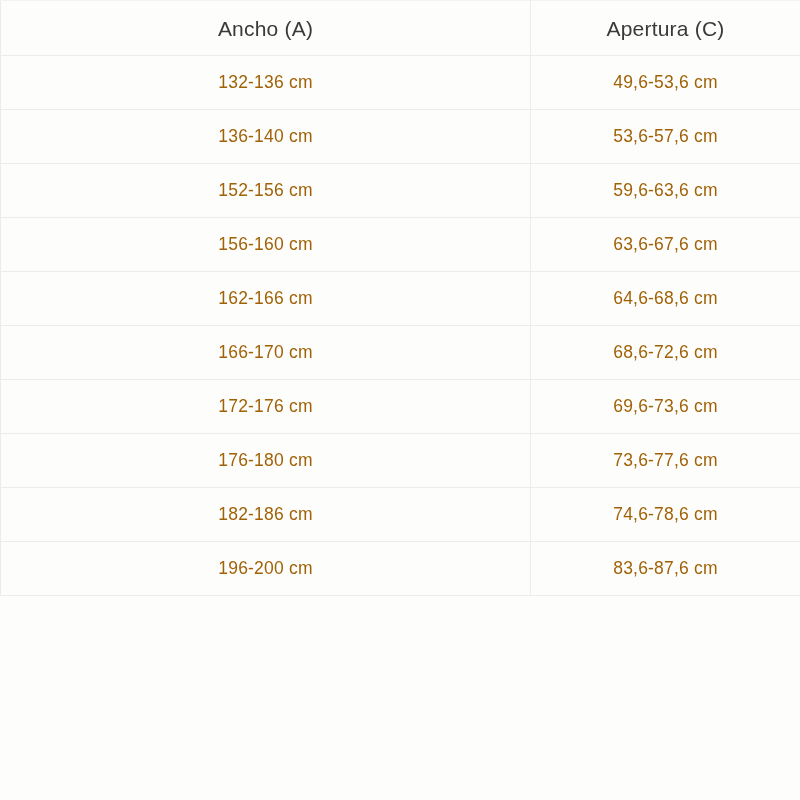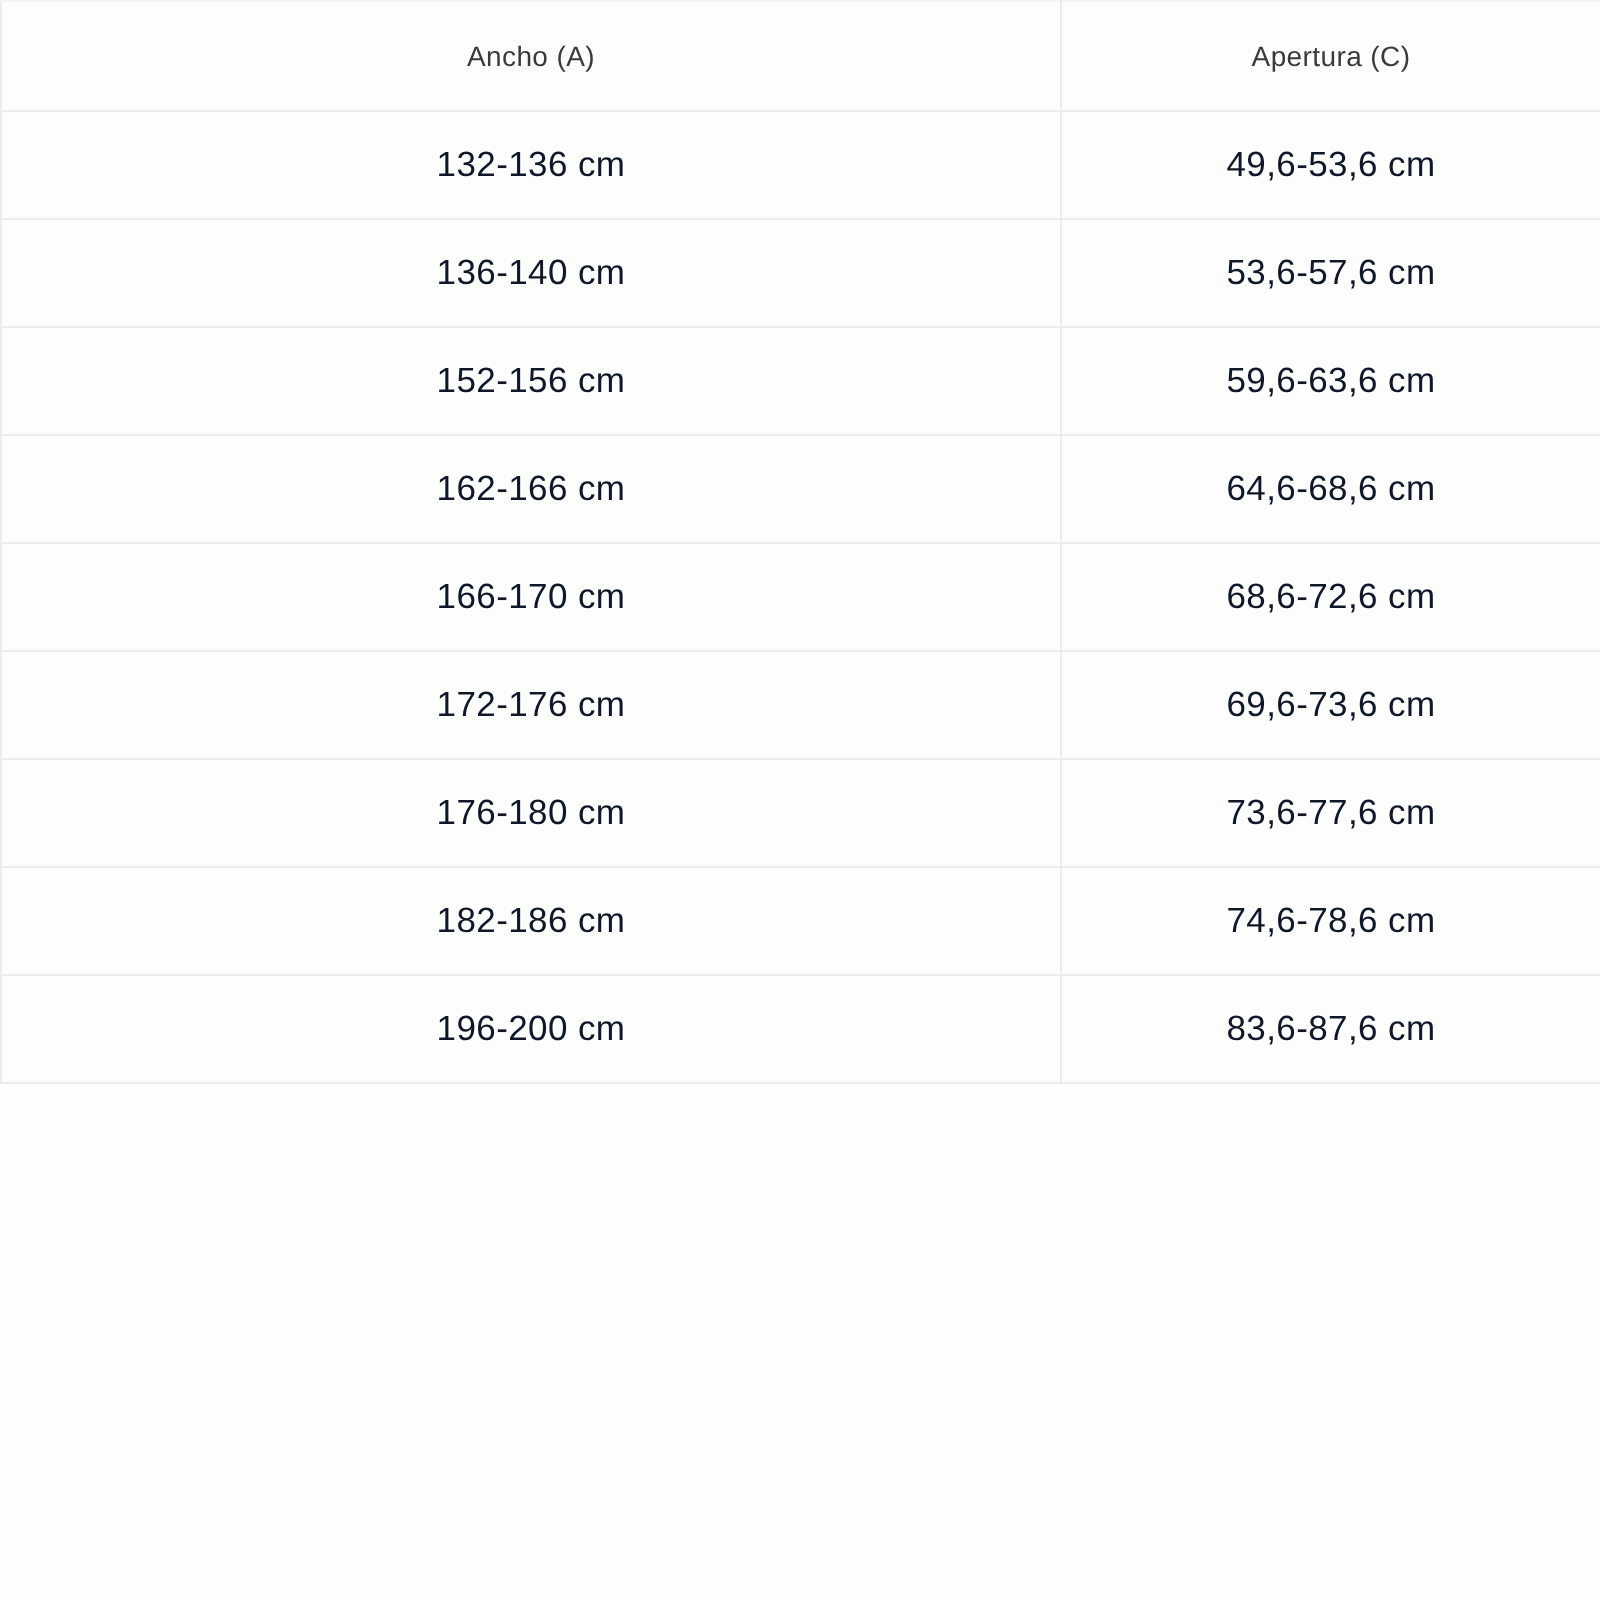--- a/index.html
+++ b/index.html
@@ -40,33 +40,33 @@
     border-bottom: 1px solid #ececeb;
     border-left: 1px solid #ececeb;
     background: #fdfdfc;
     padding: 0;
     margin: 0;
   }
 
   
   table.size-table thead th {
     height: 54px;
-    font-size: 14px;
+    font-size: 21px;
     font-weight: 400;
     color: #3b3a3a;
     letter-spacing: 0.2px;
     border-top: 1px solid #f4f4f3;
   }
 
   
   table.size-table tbody td {
     height: 53px;
     font-size: 17.5px;
     font-weight: 400;
-    color: #0f172a;
+    color: #a16207;
     letter-spacing: 0.2px;
   }
 
   
   table.size-table tbody tr:first-child td {
     border-top: 1px dotted #f1f1ef;
   }
 
   table.size-table tbody tr:last-child td {
     border-bottom: 1px solid #ececeb;
@@ -116,20 +116,28 @@
       <tr>
         <td>
             <span class="cell-text">152-156 cm</span>
           </td>
         <td>
             <span class="cell-text">59,6-63,6 cm</span>
           </td>
       </tr>
       <tr>
         <td>
+            <span class="cell-text">156-160 cm</span>
+          </td>
+        <td>
+            <span class="cell-text">63,6-67,6 cm</span>
+          </td>
+      </tr>
+      <tr>
+        <td>
             <span class="cell-text">162-166 cm</span>
           </td>
         <td>
             <span class="cell-text">64,6-68,6 cm</span>
           </td>
       </tr>
       <tr>
         <td>
             <span class="cell-text">166-170 cm</span>
           </td>

